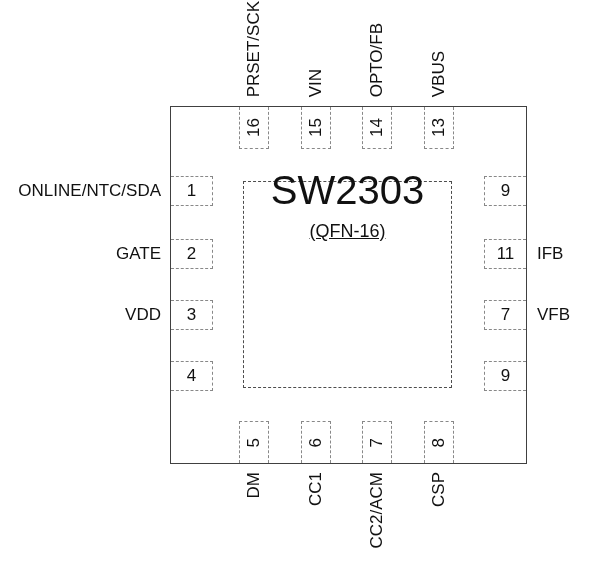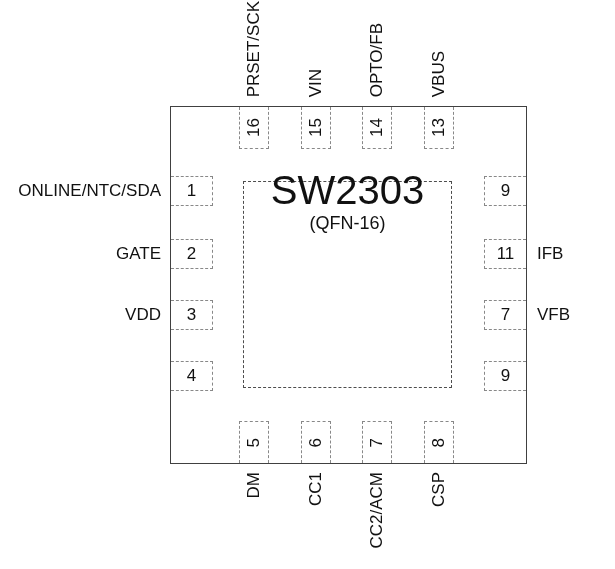--- a/index.html
+++ b/index.html
@@ -14,21 +14,21 @@
     border:1.5px solid #404040; box-sizing:border-box;
   }
 
   
   .pad {
     position:absolute; left:243px; top:181px; width:209px; height:207px;
     border:1px dashed #4d4d4d; box-sizing:border-box;
     display:flex; flex-direction:column; align-items:center; justify-content:flex-start;
   }
   .chip-name { font-size:40px; line-height:44px; margin-top:-14px; }
-  .chip-pkg  { font-size:18px; line-height:22px; margin-top:0; }
+  .chip-pkg  { font-size:18px; line-height:22px; margin-top:8px;text-decoration:underline; }
 
   
   .pin {
     position:absolute; box-sizing:border-box; border:1px dashed #888888;
     display:flex; align-items:center; justify-content:center;
     font-size:17px; color:#111111; background:#ffffff;
   }
   .pin.t { top:0;    width:30px; height:42px; border-top:none; }
   .pin.b { bottom:0; width:30px; height:42px; border-bottom:none; }
   .pin.l { left:0;   width:42px; height:30px; border-left:none; }

